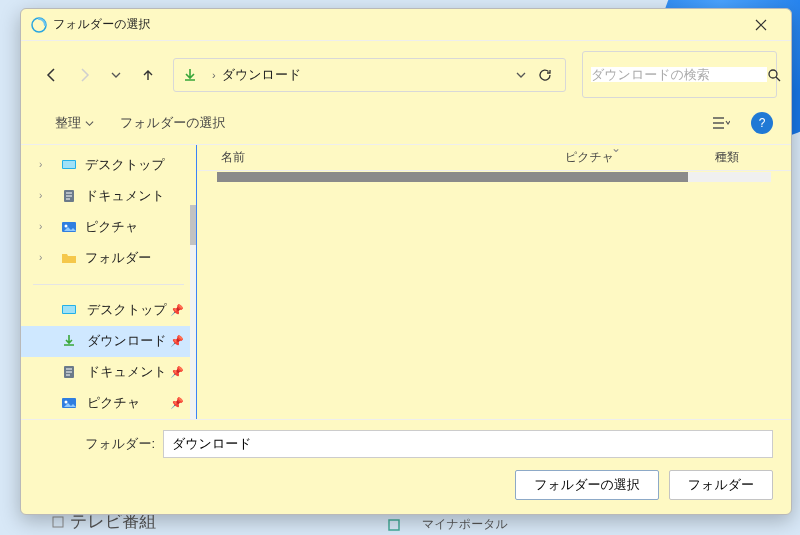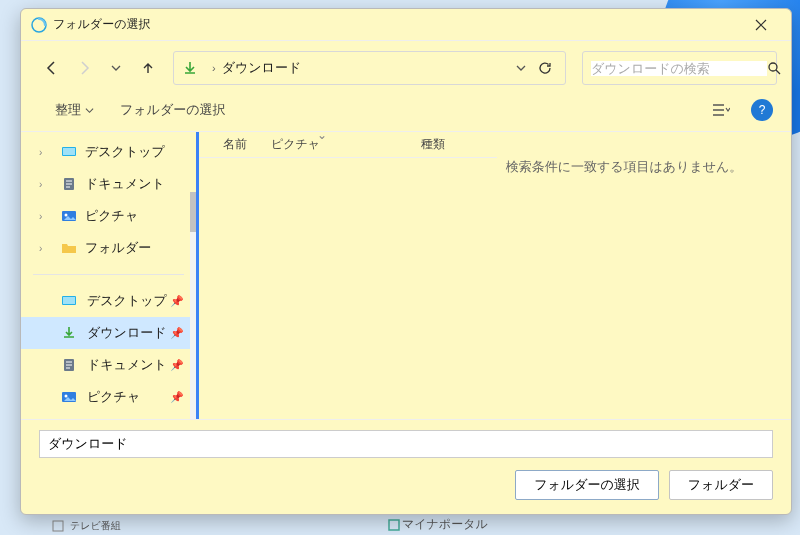--- a/index.html
+++ b/index.html
@@ -13,60 +13,60 @@
   .titlebar .close { width: 40px; height: 28px; display:flex; align-items:center; justify-content:center; cursor:pointer; }
   .navrow { display: flex; align-items: center; padding: 10px 14px 8px 18px; gap: 6px; }
   .navbtn { width: 26px; height: 26px; display:flex; align-items:center; justify-content:center; color:#5c5c5c; cursor:pointer; }
   .navbtn.disabled { color:#cfcfcf; cursor:default; }
   .addressbox { flex: 1; height: 34px; border: 1px solid #d8d8d8; border-radius: 3px; display:flex; align-items:center; padding:0 8px; margin-left: 6px; }
   .addressbox .dl-icon { color:#39a639; margin-right:8px; display:flex; }
   .addressbox .crumb { font-size:13px; color:#222; }
   .addressbox .caret { margin:0 6px; color:#666; font-size:11px; }
   .addressbox .spacer { flex:1; }
   .addressbox .tail-btn { width:24px; display:flex; align-items:center; justify-content:center; color:#555; cursor:pointer; }
-  .searchbox { width: 195px; height: 34px; border: 1px solid #d8d8d8; border-radius: 3px; margin-left: 10px; display:flex; align-items:center; padding:0 8px; }
+  .searchbox { width: 195px; height: 47px; border: 1px solid #d8d8d8; border-radius: 3px; margin-left: 10px; display:flex; align-items:center; padding:0 8px; }
   .searchbox input { border:none; outline:none; flex:1; font-size:13px; color:#333; }
   .searchbox input::placeholder { color:#aaa; }
   .searchbox .sicon { color:#333; }
   .toolbar { display:flex; align-items:center; padding: 4px 18px 8px 28px; border-bottom:1px solid #eee; }
   .toolbar .tbtn { font-size:13px; color:#444; padding:4px 6px; cursor:pointer; display:flex; align-items:center; gap:4px;justify-content:space-between; }
   .toolbar .spacer { flex:1; }
   .toolbar .viewbtn { width:28px; height:24px; display:flex; align-items:center; justify-content:center; color:#555; cursor:pointer; }
   .toolbar .helpbtn { width:22px; height:22px; border-radius:50%; background:#2079d5; color:#fff; font-size:12px; display:flex; align-items:center; justify-content:center; margin-left:16px; cursor:pointer; }
   .body { flex:1; display:flex; min-height:0; }
   .sidebar { width: 175px; border-right: none; padding-top:4px; display:flex; flex-direction:column; position:relative; }
   .tree-item { display:flex; align-items:center; height:32px; padding-left:18px; font-size:13px; color:#222; cursor:pointer; gap:8px; }
   .tree-item .exp { width:14px; color:#888; font-size:10px; }
   .tree-item .ticon { width:16px; height:16px; display:flex; align-items:center; justify-content:center; }
   .sep { height:1px; background:#e5e5e5; margin:10px 12px; }
   .fav-item { display:flex; align-items:center; height:32px; padding-left:40px; font-size:13px; color:#222; cursor:pointer; gap:10px; position:relative; }
   .fav-item.selected { background:#cfe8ff; }
   .fav-item .pin { position:absolute; right:12px; color:#888; font-size:11px; }
   .sidebar-scroll { position:absolute; right:0; top:60px; bottom:0; width:6px; background:#f2f2f2; }
   .sidebar-scroll .thumb { position:absolute; left:0; right:0; top:0; height:40px; background:#c2c2c2; }
-  .filearea { flex:1; display:flex; flex-direction:row; border-left:3px solid #3b82f6; position:relative; }
+  .filearea { flex:1; display:flex; flex-direction:column; border-left:1px solid #3b82f6; position:relative; }
   .columns { display:flex; height:26px; align-items:center; border-bottom:1px solid #eee; font-size:12px; color:#444; }
   .col { padding-left:24px; }
   .col.name { flex:1; }
   .col.date { width:150px; position:relative; }
   .col.date .sort { position:absolute; top:-8px; left:50%; transform:translateX(-50%); color:#888; }
   .col.type { width:100px; }
   .empty { flex:1; display:flex; align-items:flex-start; justify-content:center; padding-top:26px; font-size:13px; color:#666; }
   .hscroll { height:14px; display:flex; align-items:center; padding:0 20px 2px 20px; }
   .hscroll .track { flex:1; height:10px; background:#f0f0f0; position:relative; }
   .hscroll .thumb { position:absolute; left:0; top:0; bottom:0; width:85%; background:#8a8a8a; }
   .footer { padding: 10px 18px 14px 18px; border-top:1px solid #eee; }
   .folderrow { display:flex; align-items:center; margin-bottom:12px; }
   .folderrow label { font-size:13px; color:#333; width:124px; text-align:right; padding-right:8px; }
   .folderrow input { flex:1; height:28px; border:1px solid #ccc; padding:0 8px; font-size:13px; outline:none; }
   .btnrow { display:flex; justify-content:flex-end; gap:10px; }
   .btn { height:30px; padding: 0 18px; font-size:13px; border:1px solid #c4c4c4; background:#fff; cursor:pointer; border-radius:2px; }
   .btn.primary { border-color:#8da9c7; }
-  .below { position:absolute; left:52px; bottom:2px; font-size:10px; color:#555; display:flex; align-items:center; gap:6px; }
-  .below2 { position:absolute; left:388px; bottom:2px; font-size:12px; color:#555; display:flex; align-items:center; gap:2px; }
+  .below { position:absolute; left:52px; bottom:2px; font-size:17px; color:#555; display:flex; align-items:center; gap:6px; }
+  .below2 { position:absolute; left:388px; bottom:2px; font-size:12px; color:#555; display:flex; align-items:center; gap:22px; }
   svg { display:block; }
 </style>
 </head>
 <body>
 
 <div class="backdrop-curve"></div>
 
 <div class="window">
 
   <div class="titlebar">
@@ -251,31 +251,31 @@
 
     <div class="filearea">
       <div class="columns">
         <div class="col name">名前</div>
         <div class="col date">
           <span class="sort">⌄</span>
           <span>ピクチャ</span>
         </div>
         <div class="col type">種類</div>
       </div>
-      <div class="empty">検索条件に一致する項目はありません。</div>
       <div class="hscroll">
         <div class="track">
             <div class="thumb"></div>
           </div>
       </div>
     </div>
   </div>
 
   <div class="footer">
     <div class="folderrow">
+      <label>フォルダー:</label>
       <input type="text" value="ダウンロード" style="">
     </div>
     <div class="btnrow">
       <button class="btn primary">フォルダーの選択</button>
       <button class="btn">フォルダー</button>
     </div>
   </div>
 
 </div>
 

